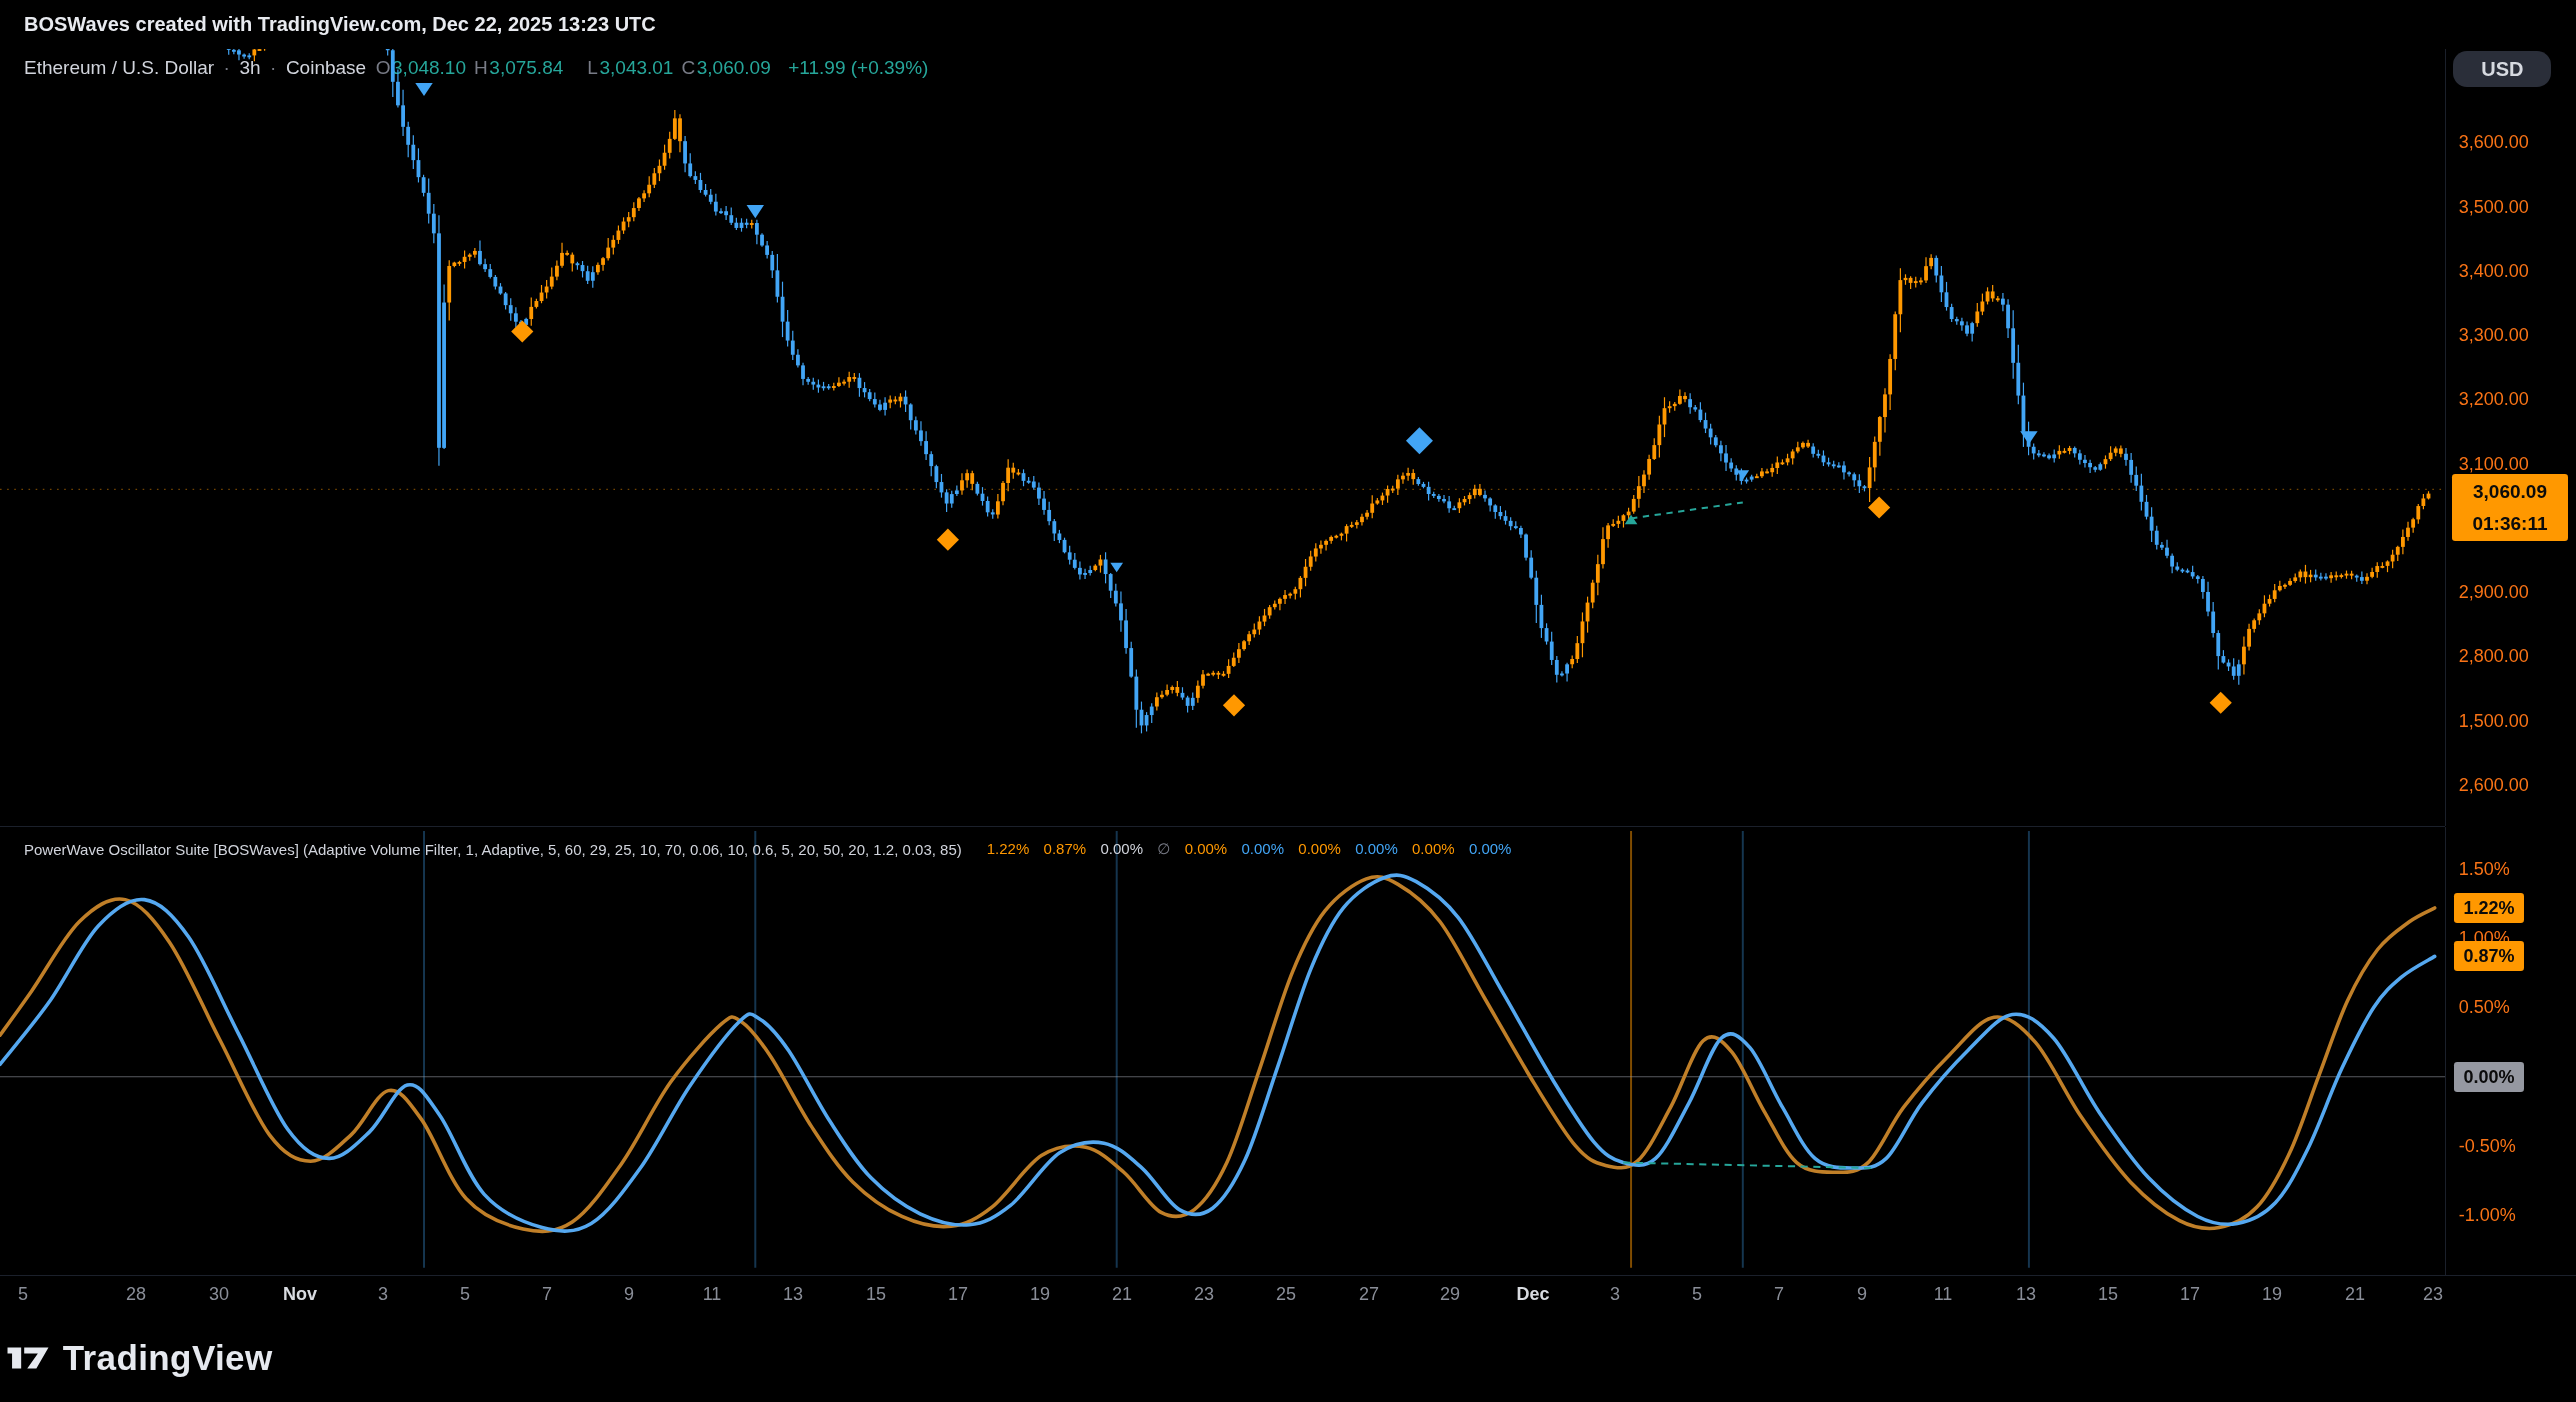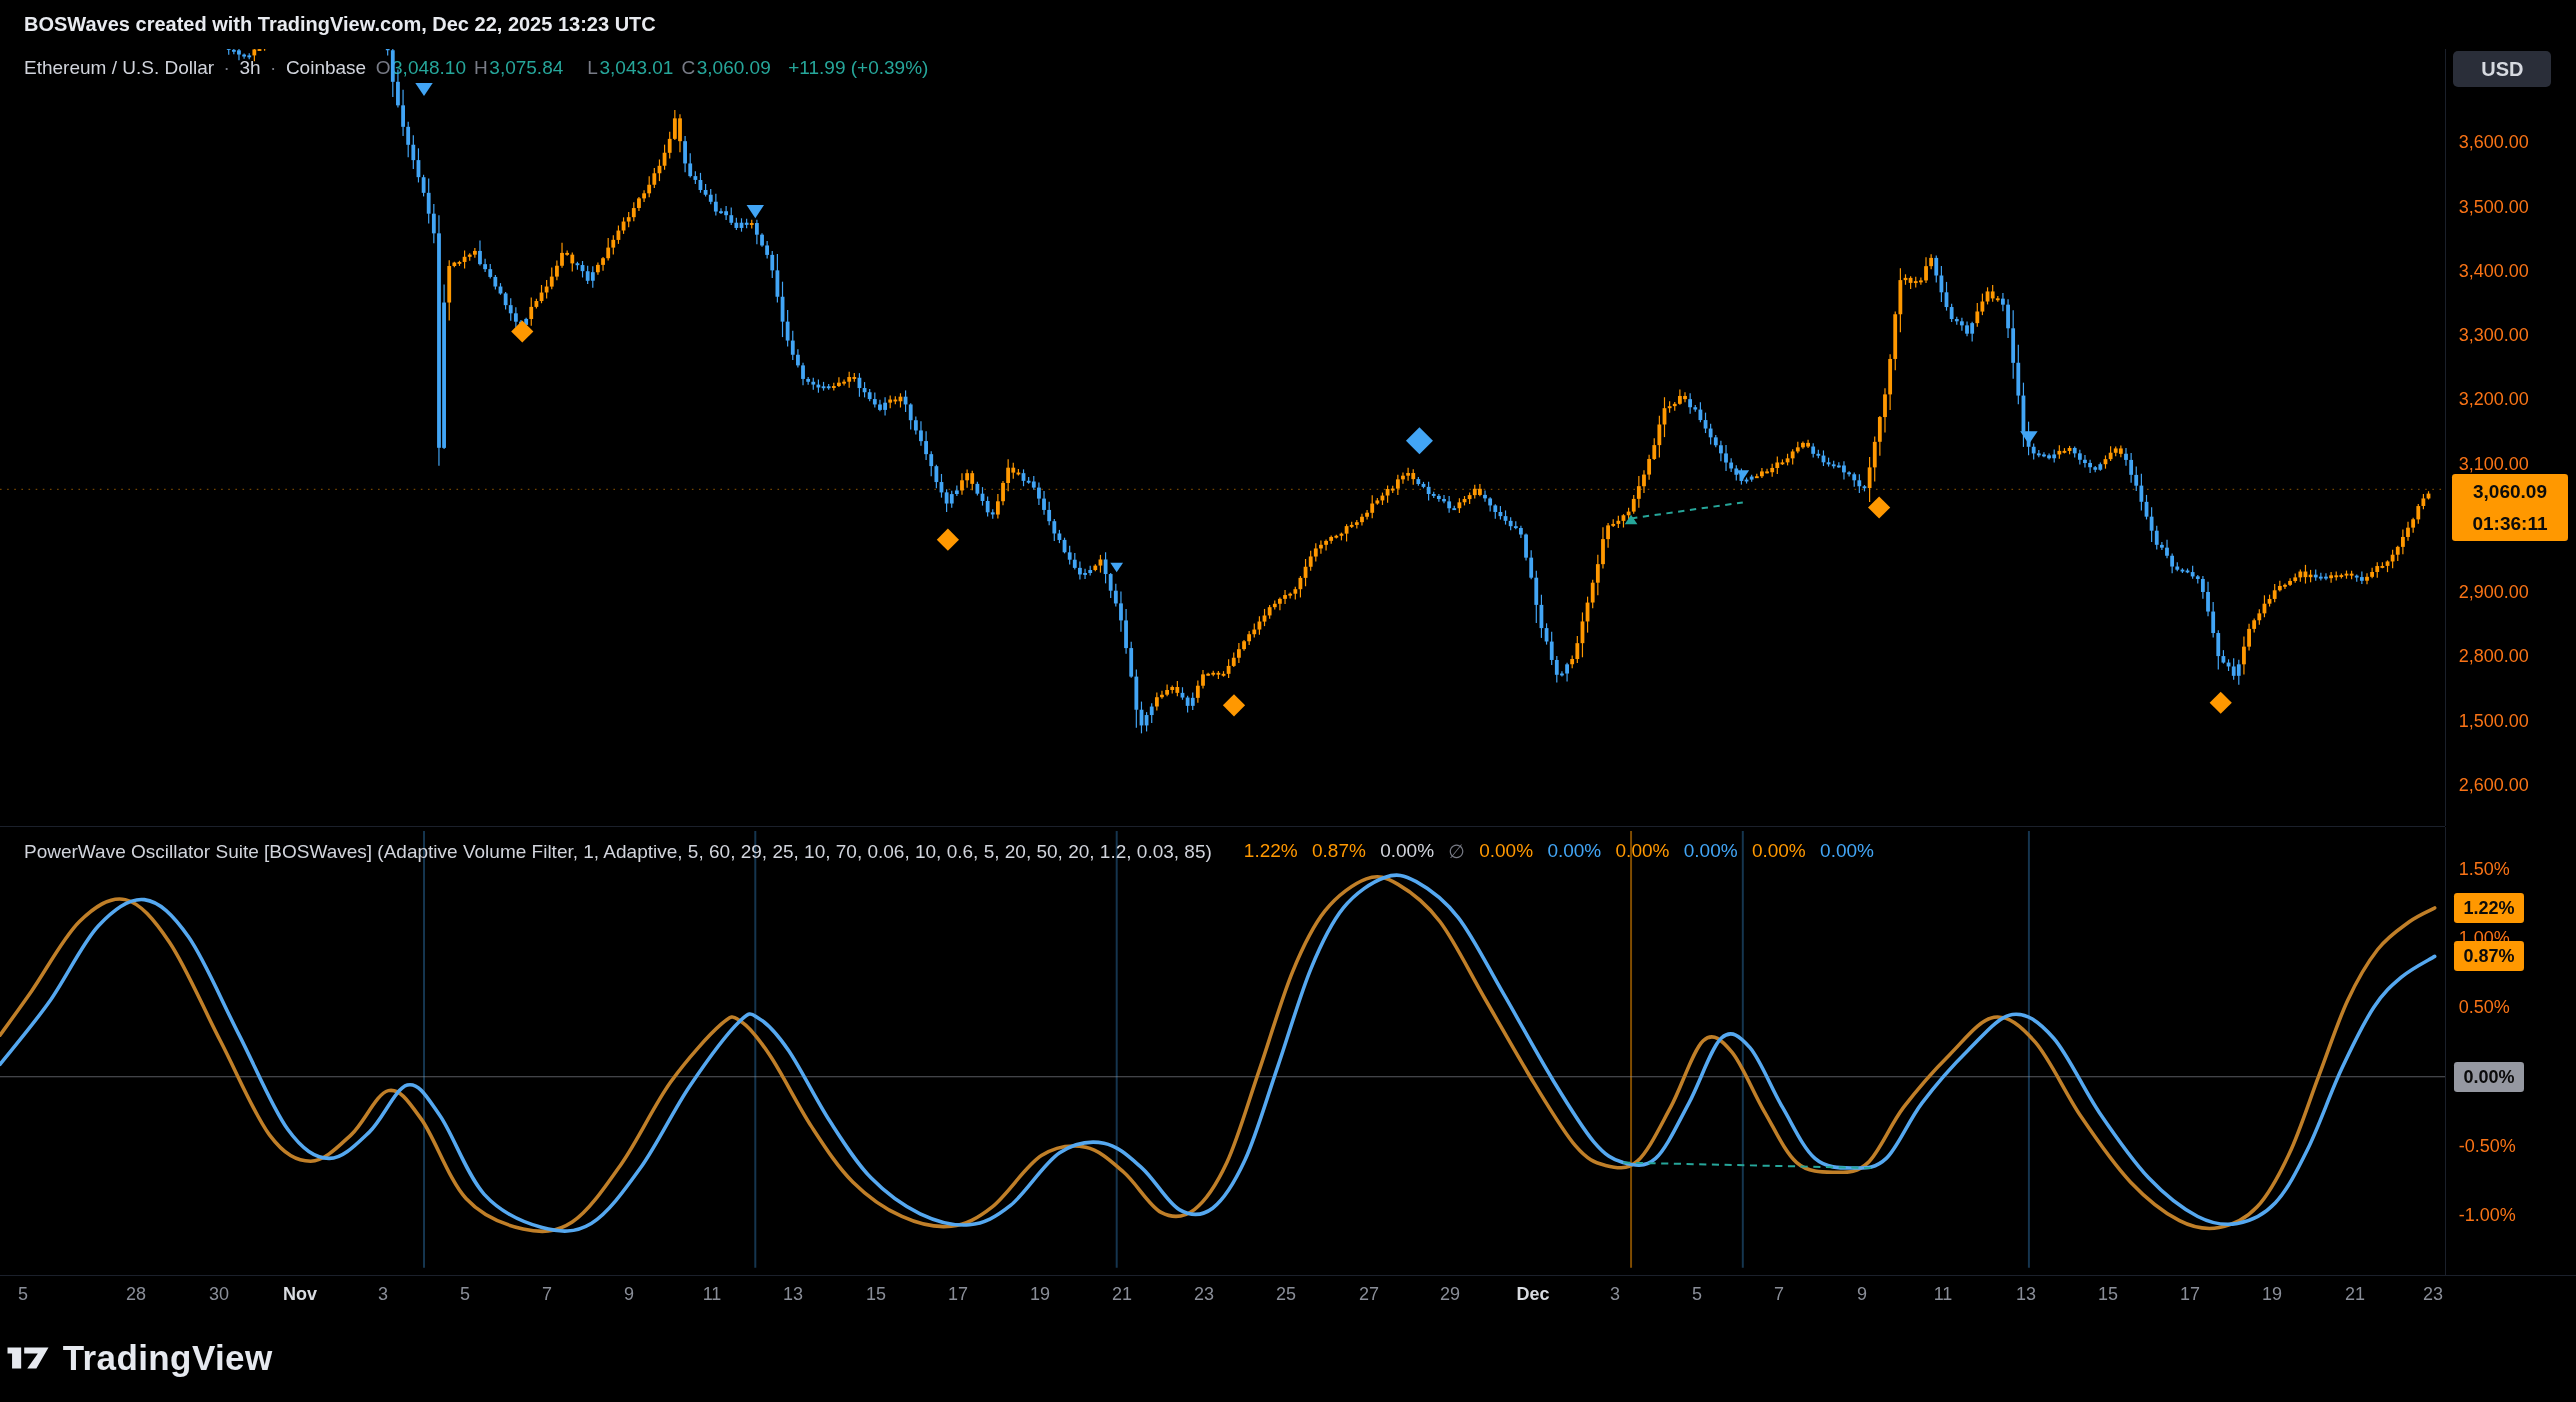--- a/index.html
+++ b/index.html
@@ -8,26 +8,26 @@
   .topbar{position:absolute;left:0;top:0;width:2576px;height:49px;background:#000;
           display:flex;align-items:center;padding-left:24px;box-sizing:border-box;
           font-size:20px;font-weight:bold;color:#e8eaef;z-index:30;}
   #priceSvg{position:absolute;left:0;top:49px;z-index:6;}
   #oscSvg{position:absolute;left:0;top:827px;z-index:6;}
   .legend{position:absolute;left:24px;top:57px;z-index:5;font-size:19px;
           display:flex;gap:9.5px;align-items:baseline;white-space:nowrap;}
   .legend .sep{color:#787b86;}
   .legend .lab{color:#787b86;margin-right:1.6px;}
   .legend .val{color:#26a69a;}
-  .osc-legend{position:absolute;left:24px;top:840px;z-index:7;font-size:19px;
-          display:flex;gap:32px;align-items:flex-end;white-space:nowrap;}
+  .osc-legend{position:absolute;left:24px;top:840px;z-index:7;font-size:15px;
+          display:flex;gap:25px;align-items:flex-end;white-space:nowrap;}
   .c-orange{color:#ff9800;} .c-blue{color:#42a5f5;} .c-white{color:#d1d4dc;}
   .c-gray{color:#787b86;}
   .usd-btn{position:absolute;right:24.6px;top:51px;width:98px;height:36px;z-index:40;
-          background:#2a2e39;border:none;border-radius:5px;color:#d7dae0;
+          background:#2a2e39;border:none;border-radius:14px;color:#d7dae0;
           font-size:20px;font-weight:bold;font-family:"Liberation Sans",sans-serif;cursor:pointer;}
   .axis-col{position:absolute;left:2445px;width:131px;border-left:0.8px solid #1b202b;z-index:10;}
   .price-axis{top:49px;height:777px;}
   .osc-axis{top:827px;height:448px;}
   .tick{position:absolute;left:12.7px;font-size:18px;line-height:22px;color:#f97316;white-space:nowrap;}
   .badge{position:absolute;left:8px;z-index:25;border-radius:3.2px;font-size:18px;line-height:30px;
          padding:0 9.5px;color:#0b0b0b;font-weight:bold;white-space:nowrap;}
   .badge.orange{background:#ff9800;}
   .badge.gray{background:#9598a1;}
   .price-badge{position:absolute;left:2452px;top:474px;width:116px;z-index:26;background:#ff9800;

